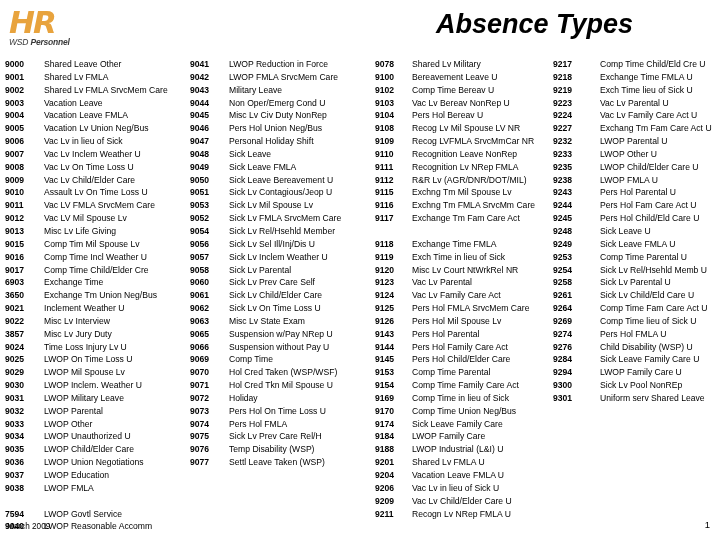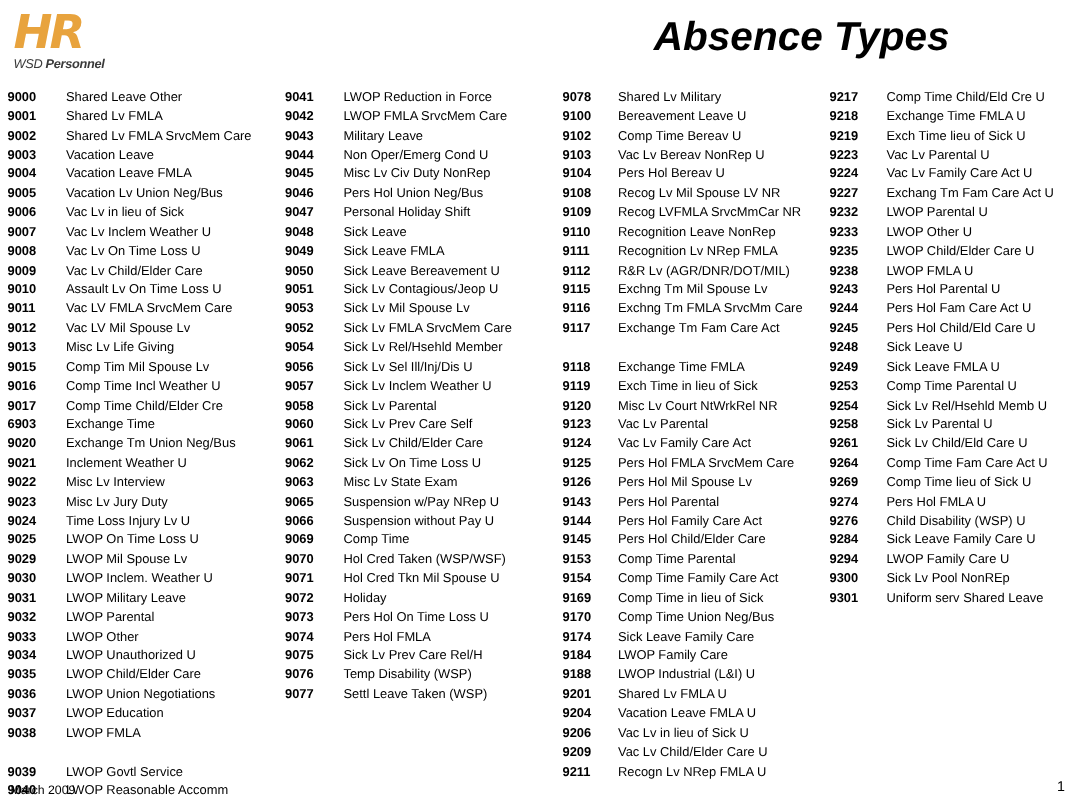--- a/index.html
+++ b/index.html
@@ -95,21 +95,21 @@
     color: #000;
   }
   .col-3 .code { width: 30px; flex: 0 0 30px; }
   .label {
     font-size: 8.6px;
     line-height: 12.85px;
     color: #000;
     margin-left: 11px;
   }
   .col-2 .label { margin-left: 9px; }
-  .col-3 .label { margin-left: 8px; }
+  .col-3 .label { margin-left: 17px; }
 
   
   .footer-date {
     position: absolute;
     left: 7px;
     top: 522px;
     font-size: 8.2px;
     line-height: 10px;
     color: #000;
   }
@@ -204,33 +204,33 @@
       </div>
       <div class="row">
         <span class="code">9017</span>
         <span class="label">Comp Time Child/Elder Cre</span>
       </div>
       <div class="row">
         <span class="code">6903</span>
         <span class="label">Exchange Time</span>
       </div>
       <div class="row">
-        <span class="code">9020</span>
+        <span class="code">3650</span>
         <span class="label">Exchange Tm Union Neg/Bus</span>
       </div>
       <div class="row">
         <span class="code">9021</span>
         <span class="label">Inclement Weather          U</span>
       </div>
       <div class="row">
         <span class="code">9022</span>
         <span class="label">Misc Lv Interview</span>
       </div>
       <div class="row">
-        <span class="code">9023</span>
+        <span class="code">3857</span>
         <span class="label">Misc Lv Jury Duty</span>
       </div>
       <div class="row">
         <span class="code">9024</span>
         <span class="label">Time Loss Injury Lv    U</span>
       </div>
       <div class="row">
         <span class="code">9025</span>
         <span class="label">LWOP On Time Loss        U</span>
       </div>
@@ -269,21 +269,21 @@
       <div class="row">
         <span class="code">9037</span>
         <span class="label">LWOP Education</span>
       </div>
       <div class="row">
         <span class="code">9038</span>
         <span class="label">LWOP FMLA</span>
       </div>
       <div class="row spacer"></div>
       <div class="row">
-        <span class="code">9039</span>
+        <span class="code">7594</span>
         <span class="label">LWOP Govtl Service</span>
       </div>
       <div class="row">
         <span class="code">9040</span>
         <span class="label">LWOP Reasonable Accomm</span>
       </div>
     </div>
   <div class="col col-1">
       <div class="row">
         <span class="code">9041</span>

